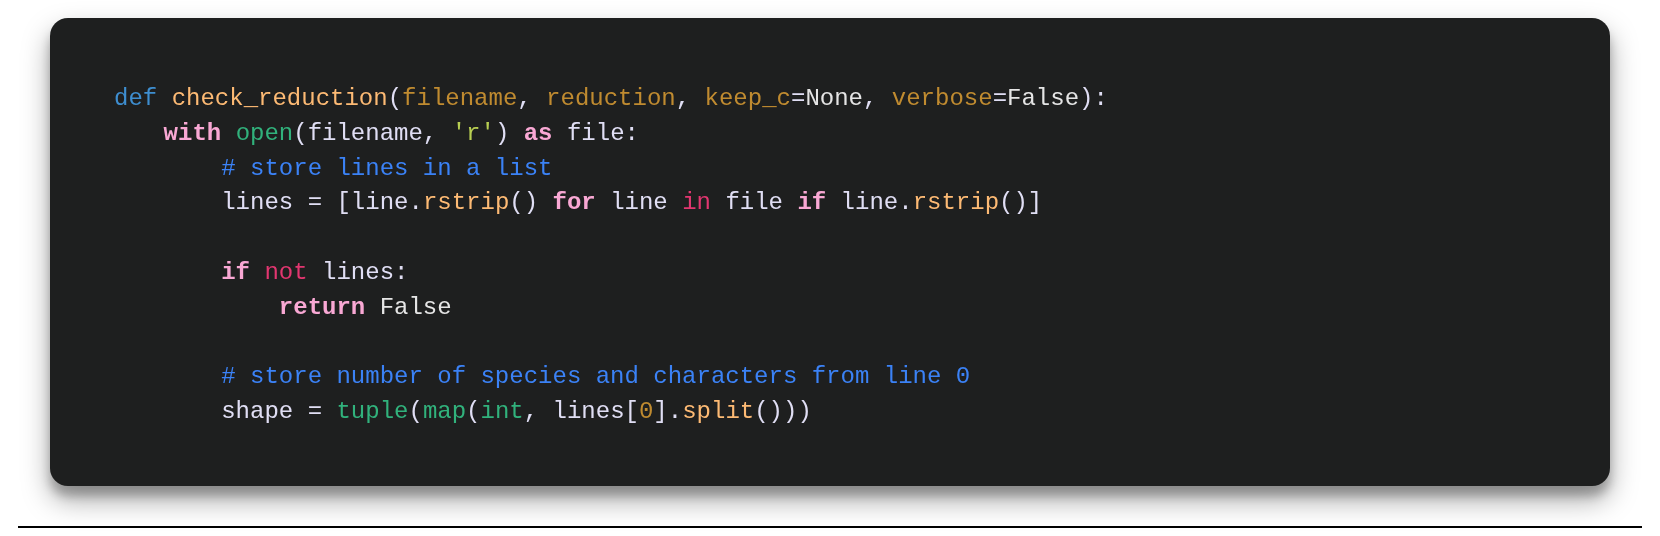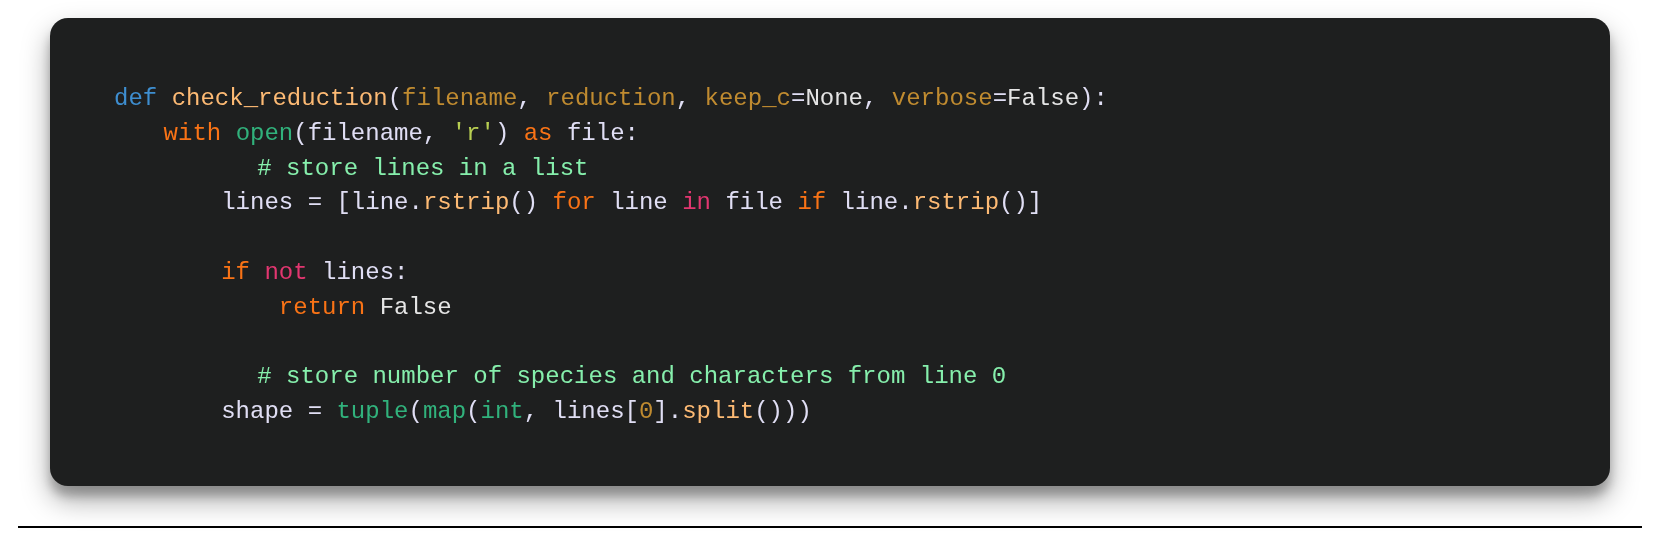--- a/index.html
+++ b/index.html
@@ -35,26 +35,26 @@
     line-height: 1.45;
     color: #e0def4;
     white-space: pre;
   }
   .kw-def   { color: #3e8ed0; margin-left: 8px; }
   .fn       { color: #fdba74; }
   .paren    { color: #e0def4; }
   .param    { color: #c08b30; }
   .op       { color: #e0def4; }
   .const    { color: #e5e5e5; font-family: Liberation Mono, monospace; }
-  .kw-ctrl  { color: #f97316; }
+  .kw-ctrl  { color: #f9a8d4; font-weight: bold; }
   .kw-log   { color: #e23670; margin-top: 24px; }
   .builtin  { color: #31b27c; text-align: right; }
   .plain    { color: #e0def4; }
   .str      { color: #b8ce52; }
-  .comment  { color: #86efac; margin-left: 36px; }
+  .comment  { color: #3b82f6; }
   .num      { color: #c08b30; }
   .method   { color: #fdba74; }
 </style>
 </head>
 <body>
 
 <div class="frame">
 <div class="code"><span class="kw-def">def</span> <span class="fn">check_reduction</span><span class="paren">(</span><span class="param">filename</span><span class="op">, </span><span class="param">reduction</span><span class="op">, </span><span class="param">keep_c</span><span class="op">=</span><span class="const">None</span><span class="op">, </span><span class="param">verbose</span><span class="op">=</span><span class="const">False</span><span class="paren">):</span>
     <span class="kw-ctrl">with</span> <span class="builtin">open</span><span class="paren">(</span><span class="plain">filename</span><span class="op">, </span><span class="str">'r'</span><span class="paren">)</span> <span class="kw-ctrl">as</span> <span class="plain">file</span><span class="paren">:</span>
         <span class="comment"># store lines in a list</span>

